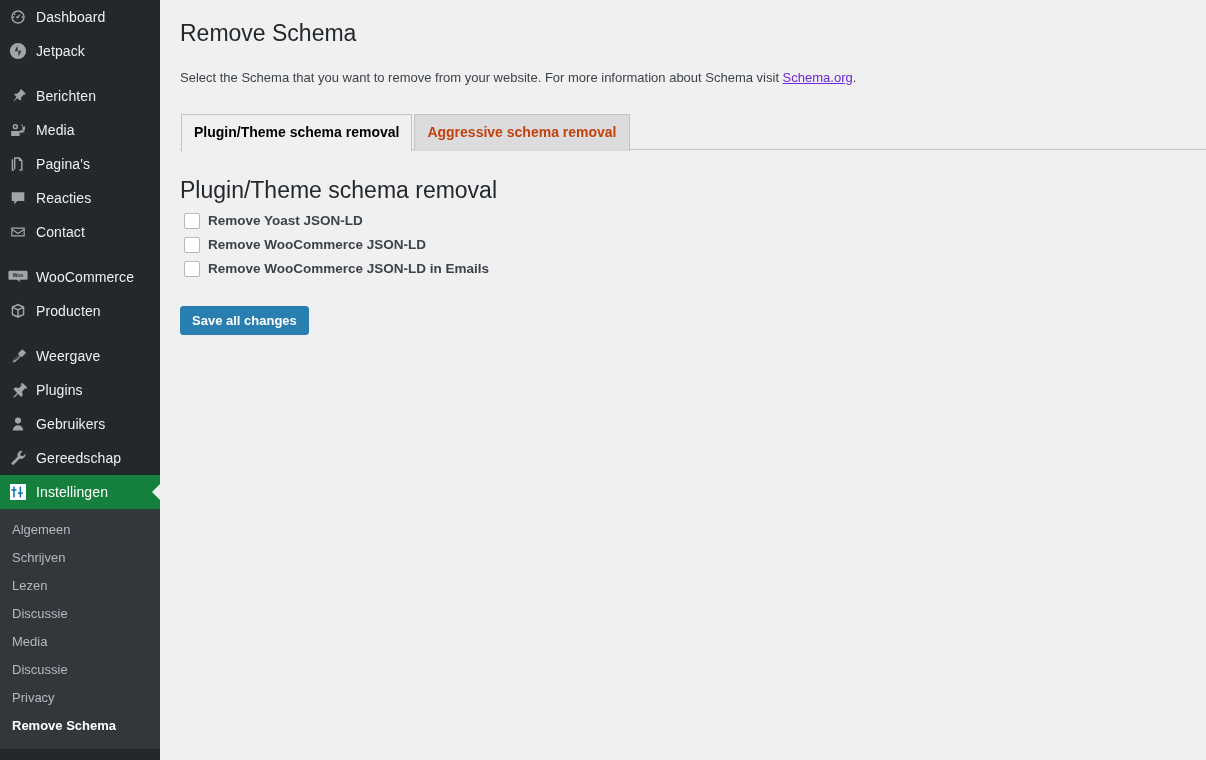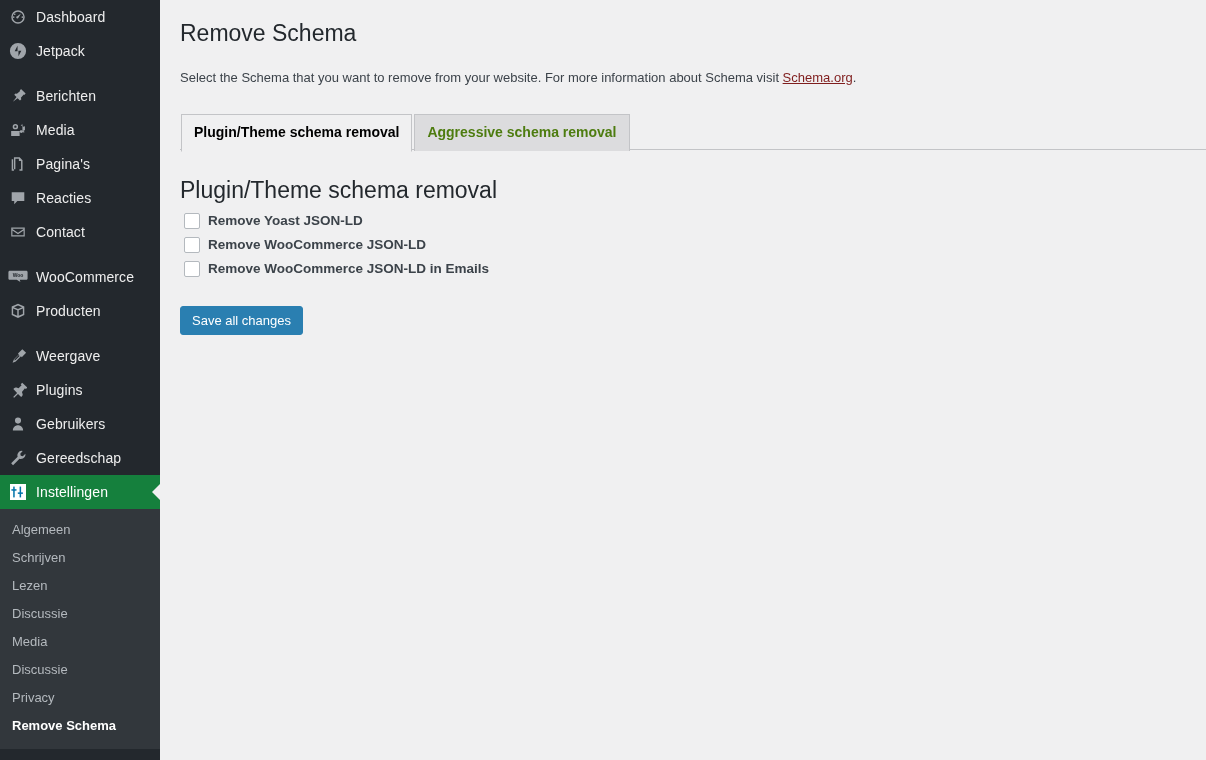--- a/index.html
+++ b/index.html
@@ -115,21 +115,21 @@
     margin: 0 0 0 0;
   }
 
   p.intro {
     font-size: 13px;
     color: #3c434a;
     line-height: 1.5;
     margin: 16px 0 0 0;
   }
   p.intro a {
-    color: #7f1d1d;
+    color: #6d28d9;
   }
 
   
   .nav-tab-wrapper {
     position: relative;
     margin: 26px 0 0 0;
     padding: 0 0 0 1px;
     border-bottom: 1px solid #c3c4c7;
     line-height: inherit;
     height: 36px;
@@ -146,21 +146,21 @@
   .nav-tab {
     position: relative;
     display: inline-block;
     vertical-align: top;
     margin: 0 2px -1px 0;
     padding: 7px 12px 8px 12px;
     font-size: 14px;
     line-height: 21px;
     font-weight: 600;
     background: #dcdcde;
-    color: #4d7c0f;
+    color: #c2410c;
     border: 1px solid #c3c4c7;
     border-bottom: none;
     text-decoration: none;
     cursor: pointer;
     z-index: 2;
   }
   .nav-tab.nav-tab-active {
     background: #f0f0f1;
     color: #000000;
     border-bottom: 1px solid #f0f0f1;
@@ -207,21 +207,21 @@
     font-weight: bold;
   }
 
   .btn-primary {
     display: inline-block;
     margin: 28px 0 0 0;
     padding: 0 11px;
     height: 29px;
     line-height: 27px;
     font-size: 13px;
-    font-weight: 400;
+    font-weight: 700;
     color: #ffffff;
     background: #2a7fb1;
     border: 1px solid #2a7fb1;
     border-radius: 3px;
     cursor: pointer;
     font-family: "Liberation Sans", sans-serif;
   }
 
   svg { display: block; }
 </style>

